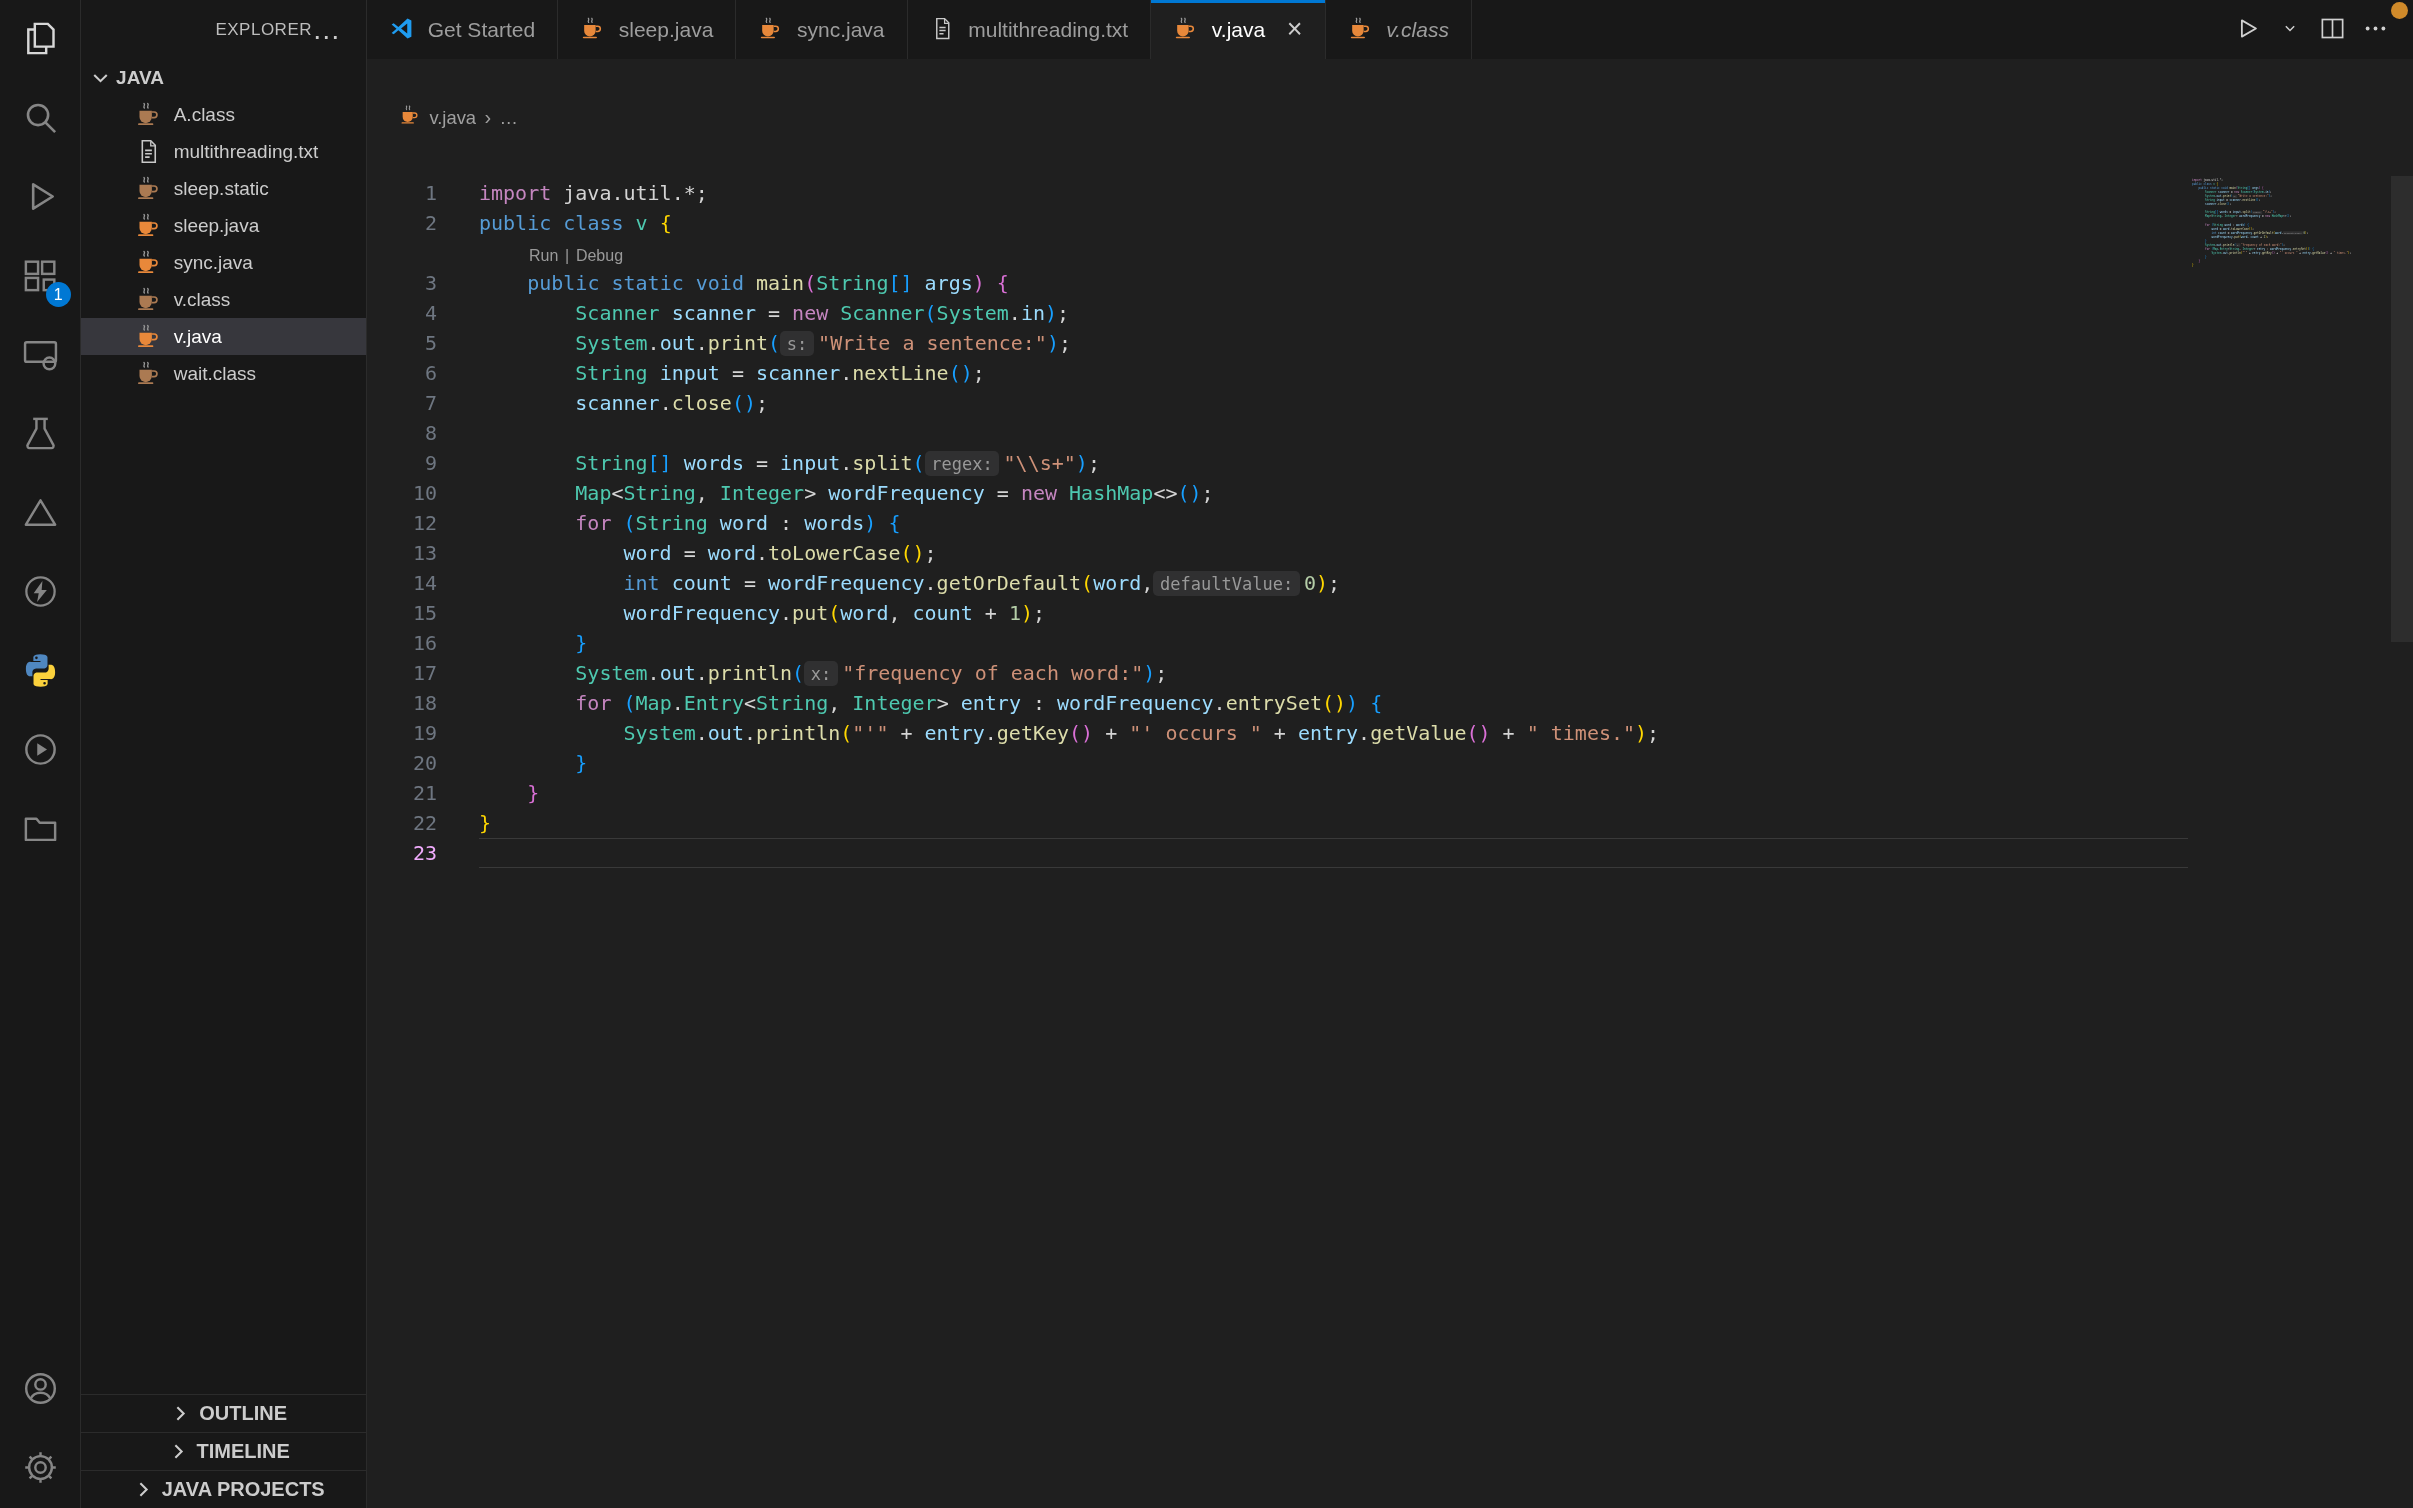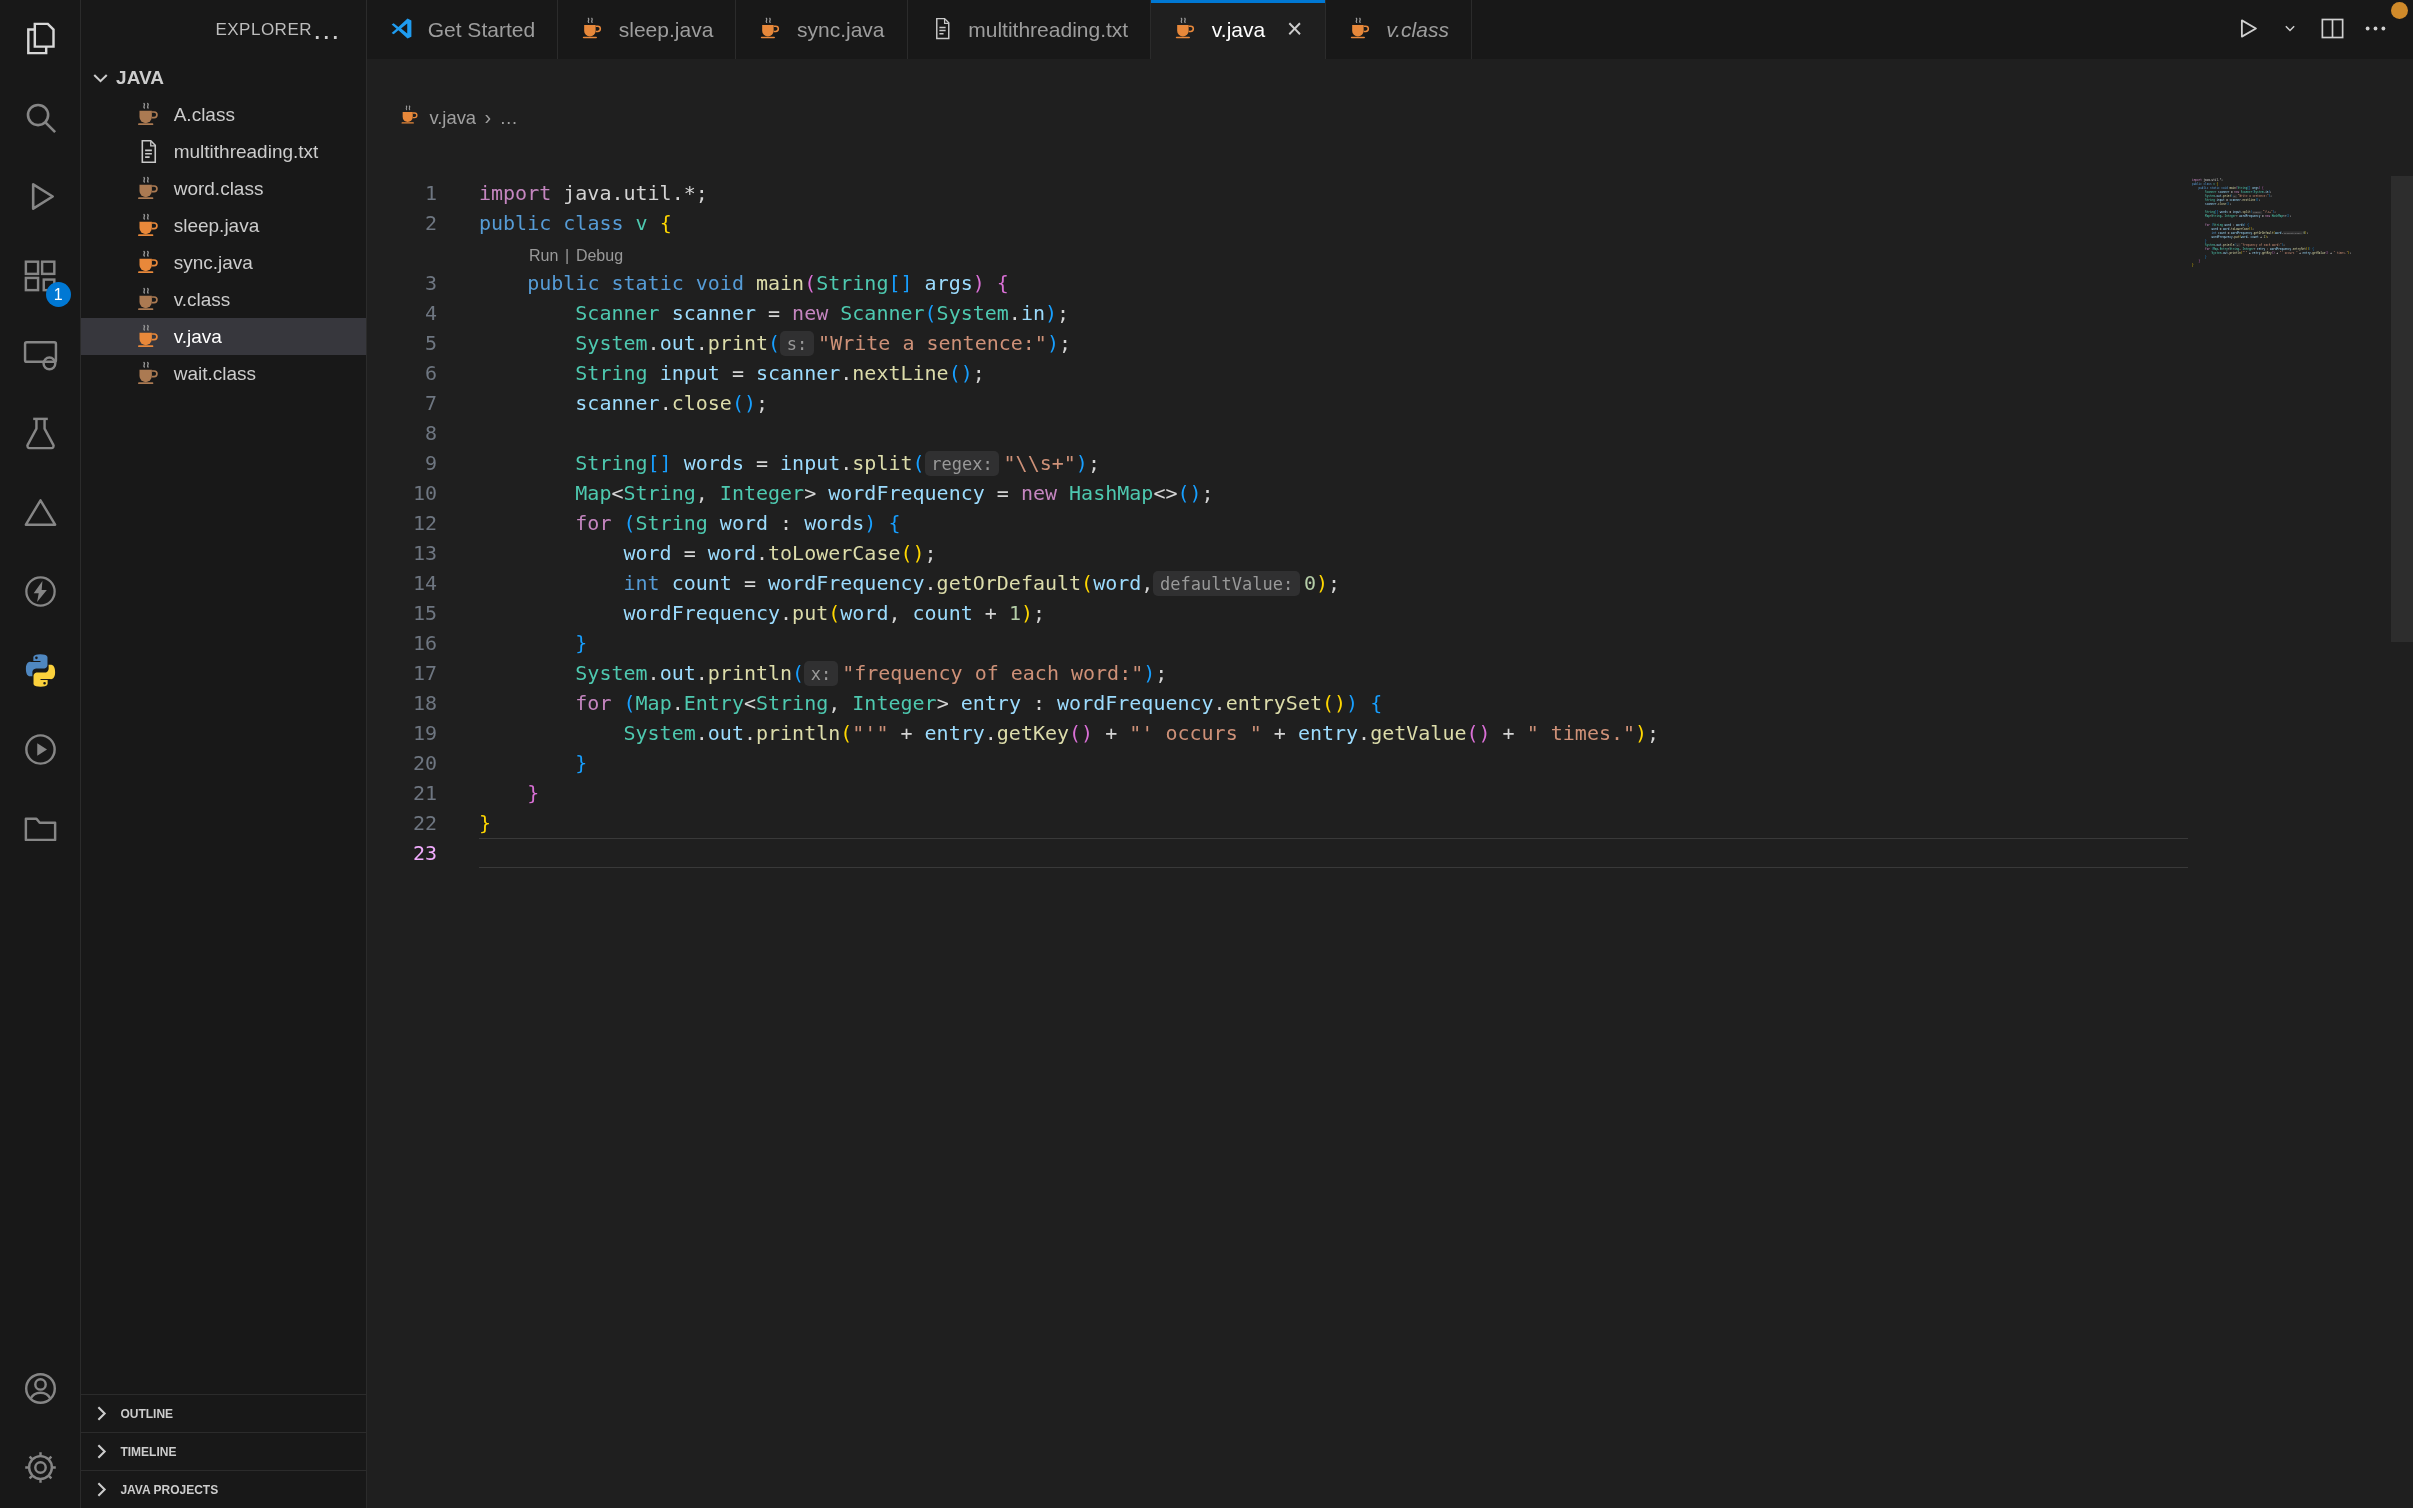--- a/index.html
+++ b/index.html
@@ -27,21 +27,21 @@
   .tree-root-row{height:37px;display:flex;align-items:center;gap:3.4px;padding-left:6.7px;
     font-weight:700;font-size:19px;cursor:pointer;}
   .chev{width:25px;height:25px;flex:none;color:#cccccc;}
   .chev svg{width:25px;height:25px;}
   .file-row{height:37px;display:flex;align-items:center;gap:11.7px;padding-left:54px;font-size:19px;cursor:pointer;}
   .file-row.selected{background:#37373d;color:#ffffff;}
   .file-row .ficon, .tab .ficon{width:27px;height:27px;flex:none;display:inline-flex;}
   .file-row .ficon svg{width:27px;height:27px;}
   .sidebar-sections{flex:none;}
   .section-row{height:37px;display:flex;align-items:center;gap:6px;padding-left:8.4px;
-    border-top:0.8px solid #2b2b2b;font-weight:700;font-size:12px;color:#cccccc;cursor:pointer;}
+    border-top:0.8px solid #2b2b2b;font-weight:700;font-size:20px;color:#cccccc;cursor:pointer;justify-content:center;}
 
   
   .main{flex:1;display:flex;flex-direction:column;min-width:0;background:#1f1f1f;gap:40px;}
   .tabbar{height:59px;flex:none;background:#181818;display:flex;justify-content:space-between;align-items:stretch;}
   .tabs{display:flex;}
   .tab{display:flex;align-items:center;gap:11.7px;padding:0 22px;font-size:21px;color:#9d9d9d;
     border-right:0.8px solid #2b2b2b;cursor:pointer;position:relative;white-space:nowrap;}
   .tab .ficon svg{width:25px;height:25px;}
   .tab.active{background:#1f1f1f;color:#ffffff;}
   .tab.active::before{content:"";position:absolute;top:0;left:0;right:0;height:2.5px;background:#0078d4;}
@@ -218,21 +218,21 @@
           <div class="file-row">
             <span class="ficon">
               <svg viewBox="0 0 24 24">
                 <path d="M8 2.2c1.6 1.5-1.2 2.4.3 4" stroke="#9a9a9a" stroke-width="1.2" fill="none" stroke-linecap="round"></path>
                 <path d="M11.3 2.2c1.6 1.5-1.2 2.4.3 4" stroke="#9a9a9a" stroke-width="1.2" fill="none" stroke-linecap="round"></path>
                 <path d="M4 8.6h11v5.6a5.5 5.5 0 0 1-11 0z" fill="#ab7a52"></path>
                 <path d="M15 9.8h2a2.5 2.5 0 0 1 0 5h-2" stroke="#ab7a52" stroke-width="1.5" fill="none"></path>
                 <path d="M3.5 20.6h12" stroke="#ab7a52" stroke-width="1.6" stroke-linecap="round"></path>
               </svg>
             </span>
-            <span class="file-label">word.class</span>
+            <span class="file-label">sleep.static</span>
           </div>
           <div class="file-row">
             <span class="ficon">
               <svg viewBox="0 0 24 24">
                 <path d="M8 2.2c1.6 1.5-1.2 2.4.3 4" stroke="#9a9a9a" stroke-width="1.2" fill="none" stroke-linecap="round"></path>
                 <path d="M11.3 2.2c1.6 1.5-1.2 2.4.3 4" stroke="#9a9a9a" stroke-width="1.2" fill="none" stroke-linecap="round"></path>
                 <path d="M4 8.6h11v5.6a5.5 5.5 0 0 1-11 0z" fill="#e8883a"></path>
                 <path d="M15 9.8h2a2.5 2.5 0 0 1 0 5h-2" stroke="#e8883a" stroke-width="1.5" fill="none"></path>
                 <path d="M3.5 20.6h12" stroke="#e8883a" stroke-width="1.6" stroke-linecap="round"></path>
               </svg>

